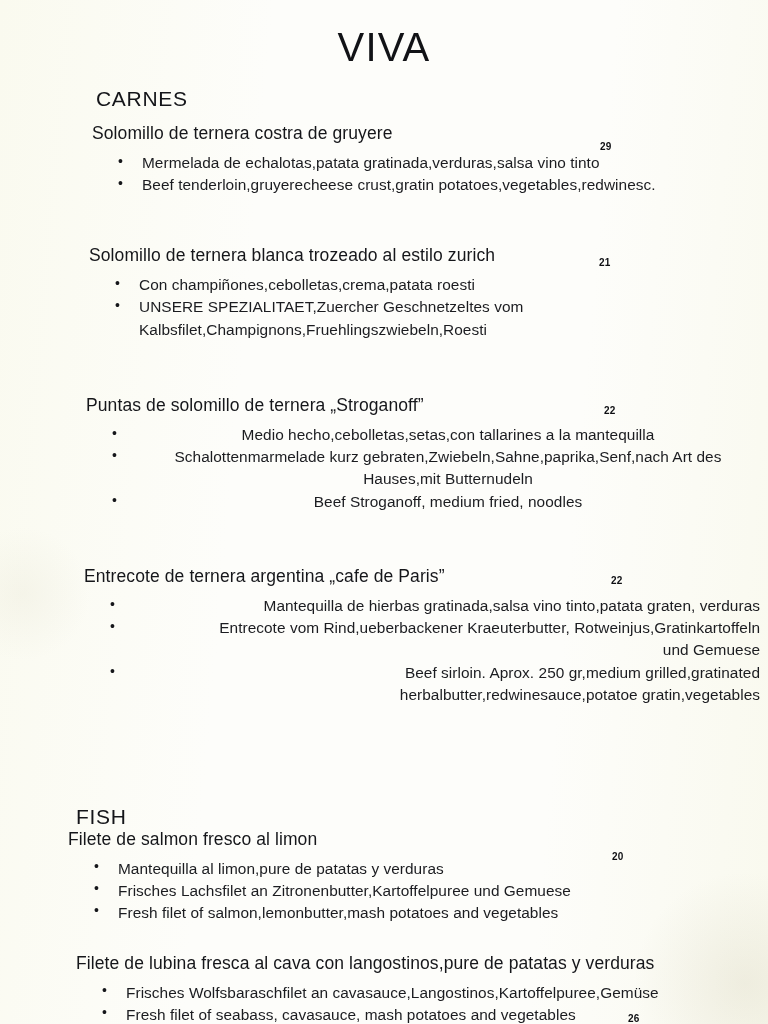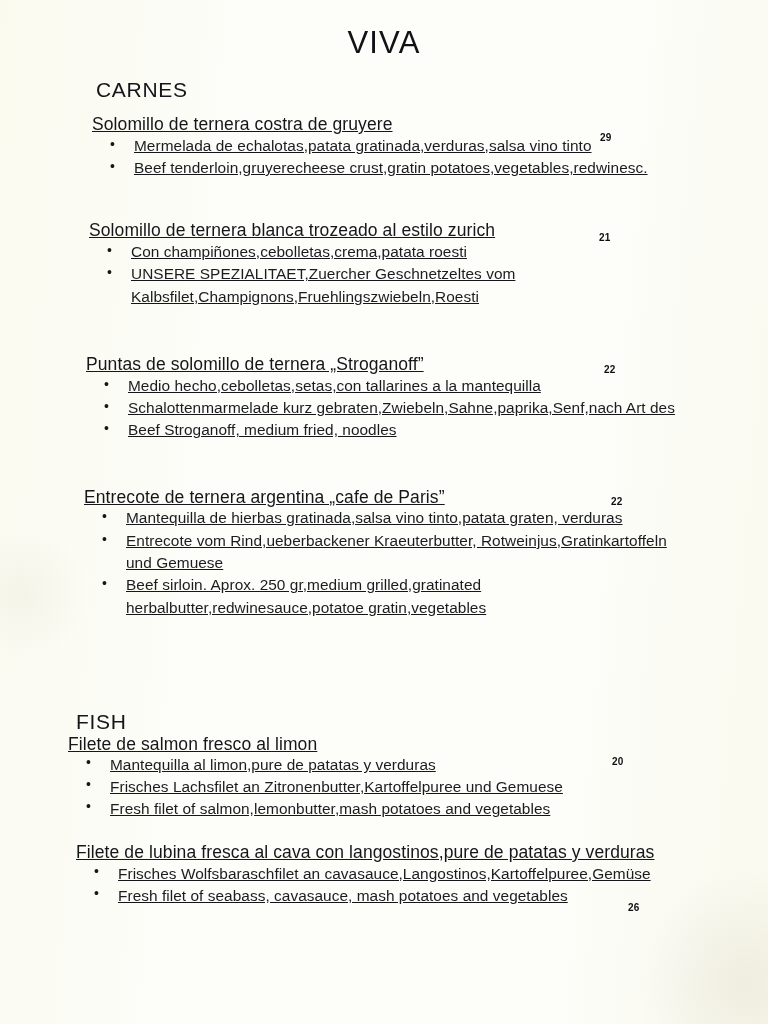--- a/index.html
+++ b/index.html
@@ -33,21 +33,21 @@
     position: relative;
     z-index: 1;
     width: 768px;
     height: 1024px;
     box-sizing: border-box;
   }
 
   
   .menu-title {
     text-align: center;
-    font-size: 31px;
+    font-size: 40px;
     font-weight: 400;
     letter-spacing: 1.2px;
     color: #111216;
     margin: 0;
     padding-top: 27px;
     line-height: 1;
   }
 
   
   .section-heading {
@@ -59,21 +59,20 @@
     line-height: 1;
   }
 
   #section-carnes { padding-left: 96px; padding-top: 21px; }
   #section-fish   { padding-left: 76px; padding-top: 0px; }
 
   
   .dish {
     position: relative;
     box-sizing: border-box;
-    text-decoration: underline;
   }
 
   .dish-head {
     display: flex;
     align-items: flex-start;
     justify-content: flex-start;
     position: relative;
   }
 
   .dish-name {
@@ -89,21 +88,21 @@
     position: absolute;
     font-size: 10px;
     font-weight: 700;
     color: #0d0e12;
     letter-spacing: 0.2px;
     line-height: 1.18;
   }
 
   .dish-lines {
     list-style: none;
-    margin: 0;
+    margin: 8px;
     padding: 0;
   }
 
   .dish-lines li {
     position: relative;
     font-size: 15.4px;
     line-height: 1.45;
     color: #1b1c20;
     letter-spacing: 0.05px;
     padding-left: 42px;
@@ -122,24 +121,24 @@
   
   .dish-lines li.cont::before { content: ""; }
 
   
   .dish-1 { padding-left: 92px; padding-top: 14px; }
   .dish-1 .dish-price { left: 508px; top: 18px; }
 
   .dish-2 { padding-left: 89px; padding-top: 41px; }
   .dish-2 .dish-price { left: 510px; top: 12px; }
 
-  .dish-3 { padding-left: 86px; padding-top: 46px; }
+  .dish-3 { padding-left: 86px; padding-top: 46px; text-align: center; }
   .dish-3 .dish-price { left: 518px; top: 10px; }
 
-  .dish-4 { padding-left: 84px; padding-top: 45px; }
+  .dish-4 { padding-left: 84px; padding-top: 45px; text-align: right; }
   .dish-4 .dish-price { left: 527px; top: 9px; }
 
   .dish-5 { padding-left: 68px; padding-top: 2px; }
   .dish-5 .dish-price { left: 544px; top: 22px; }
 
   .dish-6 { padding-left: 76px; padding-top: 22px; }
   .dish-6 .dish-price { left: 552px; top: 60px; }
 
   .fish-group { padding-top: 92px; }
 
@@ -182,20 +181,21 @@
     </div>
 
     <div class="dish dish-3">
       <div class="dish-head">
         <span class="dish-name">Puntas de solomillo de ternera „Stroganoff”</span>
         <span class="dish-price">22</span>
       </div>
       <ul class="dish-lines">
         <li>Medio hecho,cebolletas,setas,con tallarines a la mantequilla</li>
         <li>Schalottenmarmelade  kurz gebraten,Zwiebeln,Sahne,paprika,Senf,nach Art des</li>
+        <li class="cont">Hauses,mit Butternudeln</li>
         <li>Beef Stroganoff, medium fried, noodles</li>
       </ul>
     </div>
 
     <div class="dish dish-4">
       <div class="dish-head">
         <span class="dish-name">Entrecote de ternera argentina „cafe de Paris”</span>
         <span class="dish-price">22</span>
       </div>
       <ul class="dish-lines">

